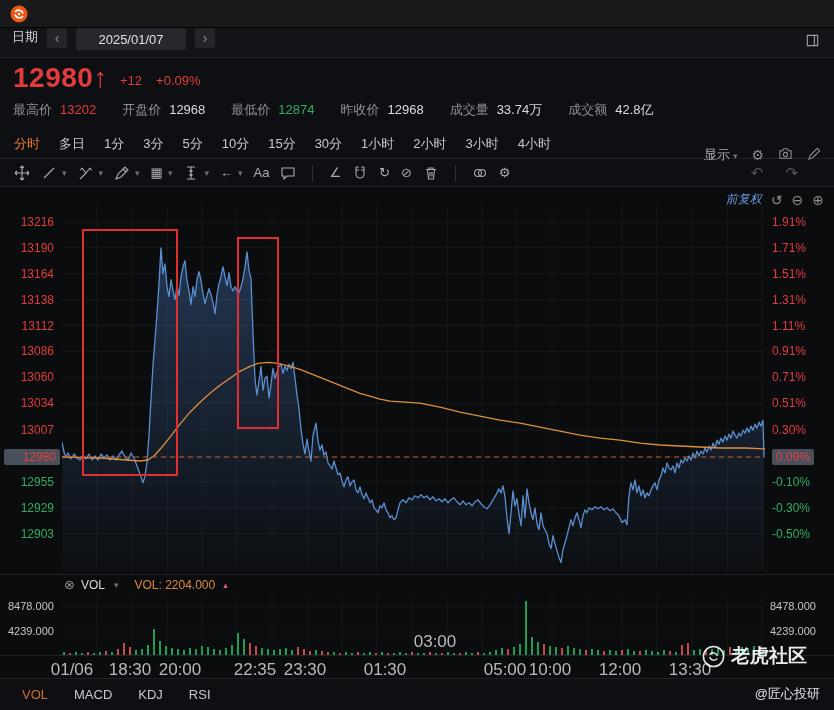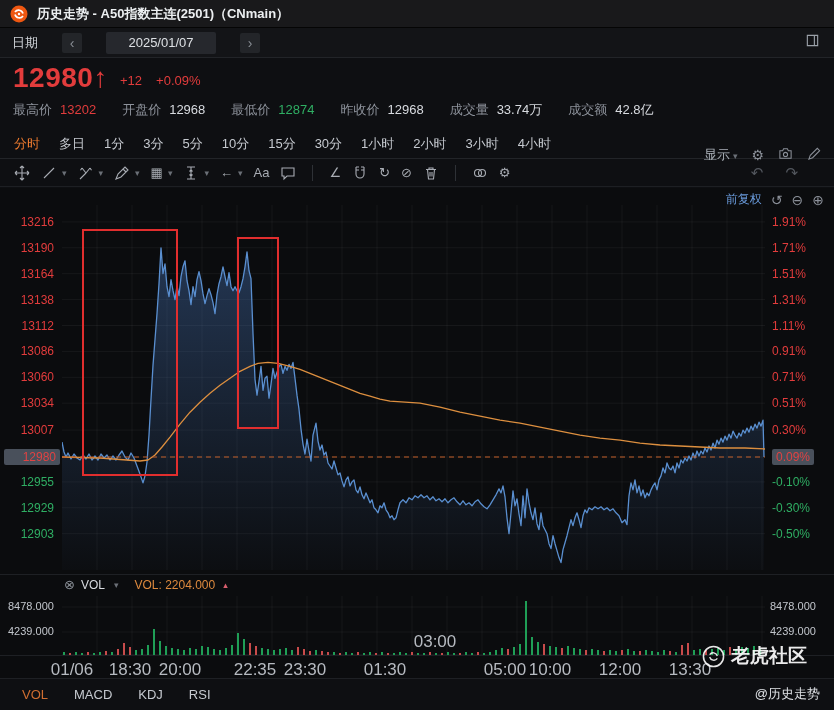--- a/index.html
+++ b/index.html
@@ -2,21 +2,21 @@
 <html><head>
 <meta charset="utf-8">
 <style>
   html,body{margin:0;padding:0;background:#0b0c0e;font-family:"Liberation Sans","DejaVu Sans",sans-serif;}
   #root{position:relative;width:834px;height:710px;overflow:hidden;background:#0e0f12;color:#d6d9dd;}
   .abs{position:absolute;}
   
   .titlebar{left:0;top:0;width:834px;height:28px;background:#19191b;border-bottom:1px solid #050505;display:flex;align-items:center;padding-left:10px;gap:9px;box-sizing:border-box;}
   .title{font-size:13px;font-weight:bold;color:#eceff1;}
   
-  .datebar{left:0;top:28px;width:834px;height:30px;background:#131417;border-bottom:1px solid #222428;display:flex;align-items:center;padding-left:12px;gap:24px;box-sizing:border-box;font-size:13px;color:#cfd3d8;}
+  .datebar{left:0;top:28px;width:834px;height:30px;background:#131417;border-bottom:1px solid #222428;display:flex;padding-left:12px;gap:9px;box-sizing:border-box;font-size:13px;color:#cfd3d8;}
   .navbtn{width:20px;height:20px;background:#232529;color:#8a8f96;display:flex;align-items:center;justify-content:center;border-radius:2px;font-size:14px;cursor:pointer;}
   .datebox{width:110px;height:22px;background:#26282d;color:#dde0e4;display:flex;align-items:center;justify-content:center;border-radius:2px;font-size:13px;}
   .panelbtn{position:absolute;right:14px;top:33px;color:#9aa0a8;}
   
   .info{left:0;top:58px;width:834px;height:72px;}
   .bigprice{position:absolute;left:13px;top:4px;font-size:28px;font-weight:bold;color:#e23c3c;letter-spacing:.5px;}
   .chg{position:absolute;left:120px;top:15px;font-size:13px;color:#e23c3c;display:flex;gap:14px;}
   .stats{position:absolute;left:13px;top:43px;display:flex;gap:26px;font-size:13px;white-space:nowrap;}
   .stat .lbl{color:#8d929b;margin-right:8px;}
   .red{color:#e23c3c;} .green{color:#2fae63;} .white{color:#d8dbe0;}
@@ -28,21 +28,21 @@
   .caret{font-size:9px;color:#6b7077;margin-left:3px;}
   
   .toolbar{left:0;top:159px;width:834px;height:28px;border-bottom:1px solid #1d1f23;display:flex;align-items:center;padding-left:14px;gap:11px;box-sizing:border-box;color:#a8acb3;}
   .tbicon{display:flex;align-items:center;gap:2px;font-size:13px;cursor:pointer;}
   .tbicon svg{display:block;}
   .tbsep{width:1px;height:16px;background:#2e3136;margin:0 5px;}
   .undoredo{position:absolute;right:36px;top:159px;height:28px;display:flex;align-items:center;gap:22px;color:#53575e;font-size:15px;}
   
   .chart{left:0;top:188px;width:834px;height:522px;background:#0b0c0e;}
   .chart-controls{position:absolute;right:10px;top:3px;display:flex;align-items:center;gap:9px;font-size:12px;}
-  .adjust{color:#6a9bdc;cursor:pointer;}
+  .adjust{color:#6a9bdc;cursor:pointer;font-style:italic;}
   .cicon{color:#8b9099;font-size:14px;cursor:pointer;}
   .axlbl{position:absolute;font-size:12px;height:16px;line-height:16px;}
   .axlbl.left{width:52px;text-align:right;left:2px;}
   .axlbl.right{left:772px;}
   .axlbl.hl{background:#49505b;border-radius:2px;padding:0 4px;color:#e04343 !important;}
   .tlbl{position:absolute;font-size:17px;color:#b6bac0;width:50px;text-align:center;}
   .vlbl{position:absolute;font-size:11px;color:#c2c6cc;}
   .divider{position:absolute;left:0;width:834px;height:1px;background:#1e2024;}
   .volhdr{position:absolute;left:64px;top:389px;display:flex;align-items:center;gap:6px;font-size:12px;}
   .volhdr .vx{color:#8f949c;font-size:13px;cursor:pointer;}
@@ -61,21 +61,20 @@
 
 <div id="root">
 
   <div class="abs titlebar">
     <svg width="18" height="18" viewBox="0 0 18 18">
       <circle cx="9" cy="9" r="8.5" fill="#ee5711"></circle>
       <path d="M5 7a4.5 4.5 0 0 1 8 1.5" stroke="#fff" stroke-width="1.7" fill="none"></path>
       <path d="M13 11a4.5 4.5 0 0 1-8-1.5" stroke="#fff" stroke-width="1.7" fill="none"></path>
       <circle cx="9" cy="9" r="1.2" fill="#fff"></circle>
     </svg>
-    <span class="title">历史走势 - A50指数主连(2501)（CNmain）</span>
   </div>
 
   <div class="abs datebar">
     <span>日期</span>
     <span class="navbtn">‹</span>
     <span class="datebox">2025/01/07</span>
     <span class="navbtn">›</span>
   </div>
   <span class="panelbtn">
     <svg width="15" height="15" viewBox="0 0 16 16" fill="none" stroke="currentColor" stroke-width="1.2">
@@ -479,15 +478,15 @@
       <span>老虎社区</span>
     </div>
   </div>
 
   <div class="abs bottombar">
       <span class="ind active">VOL</span>
       <span class="ind">MACD</span>
       <span class="ind">KDJ</span>
       <span class="ind">RSI</span>
     </div>
-  <div class="author">@历史走势</div>
+  <div class="author">@匠心投研</div>
 
 </div>
 
 </body></html>

